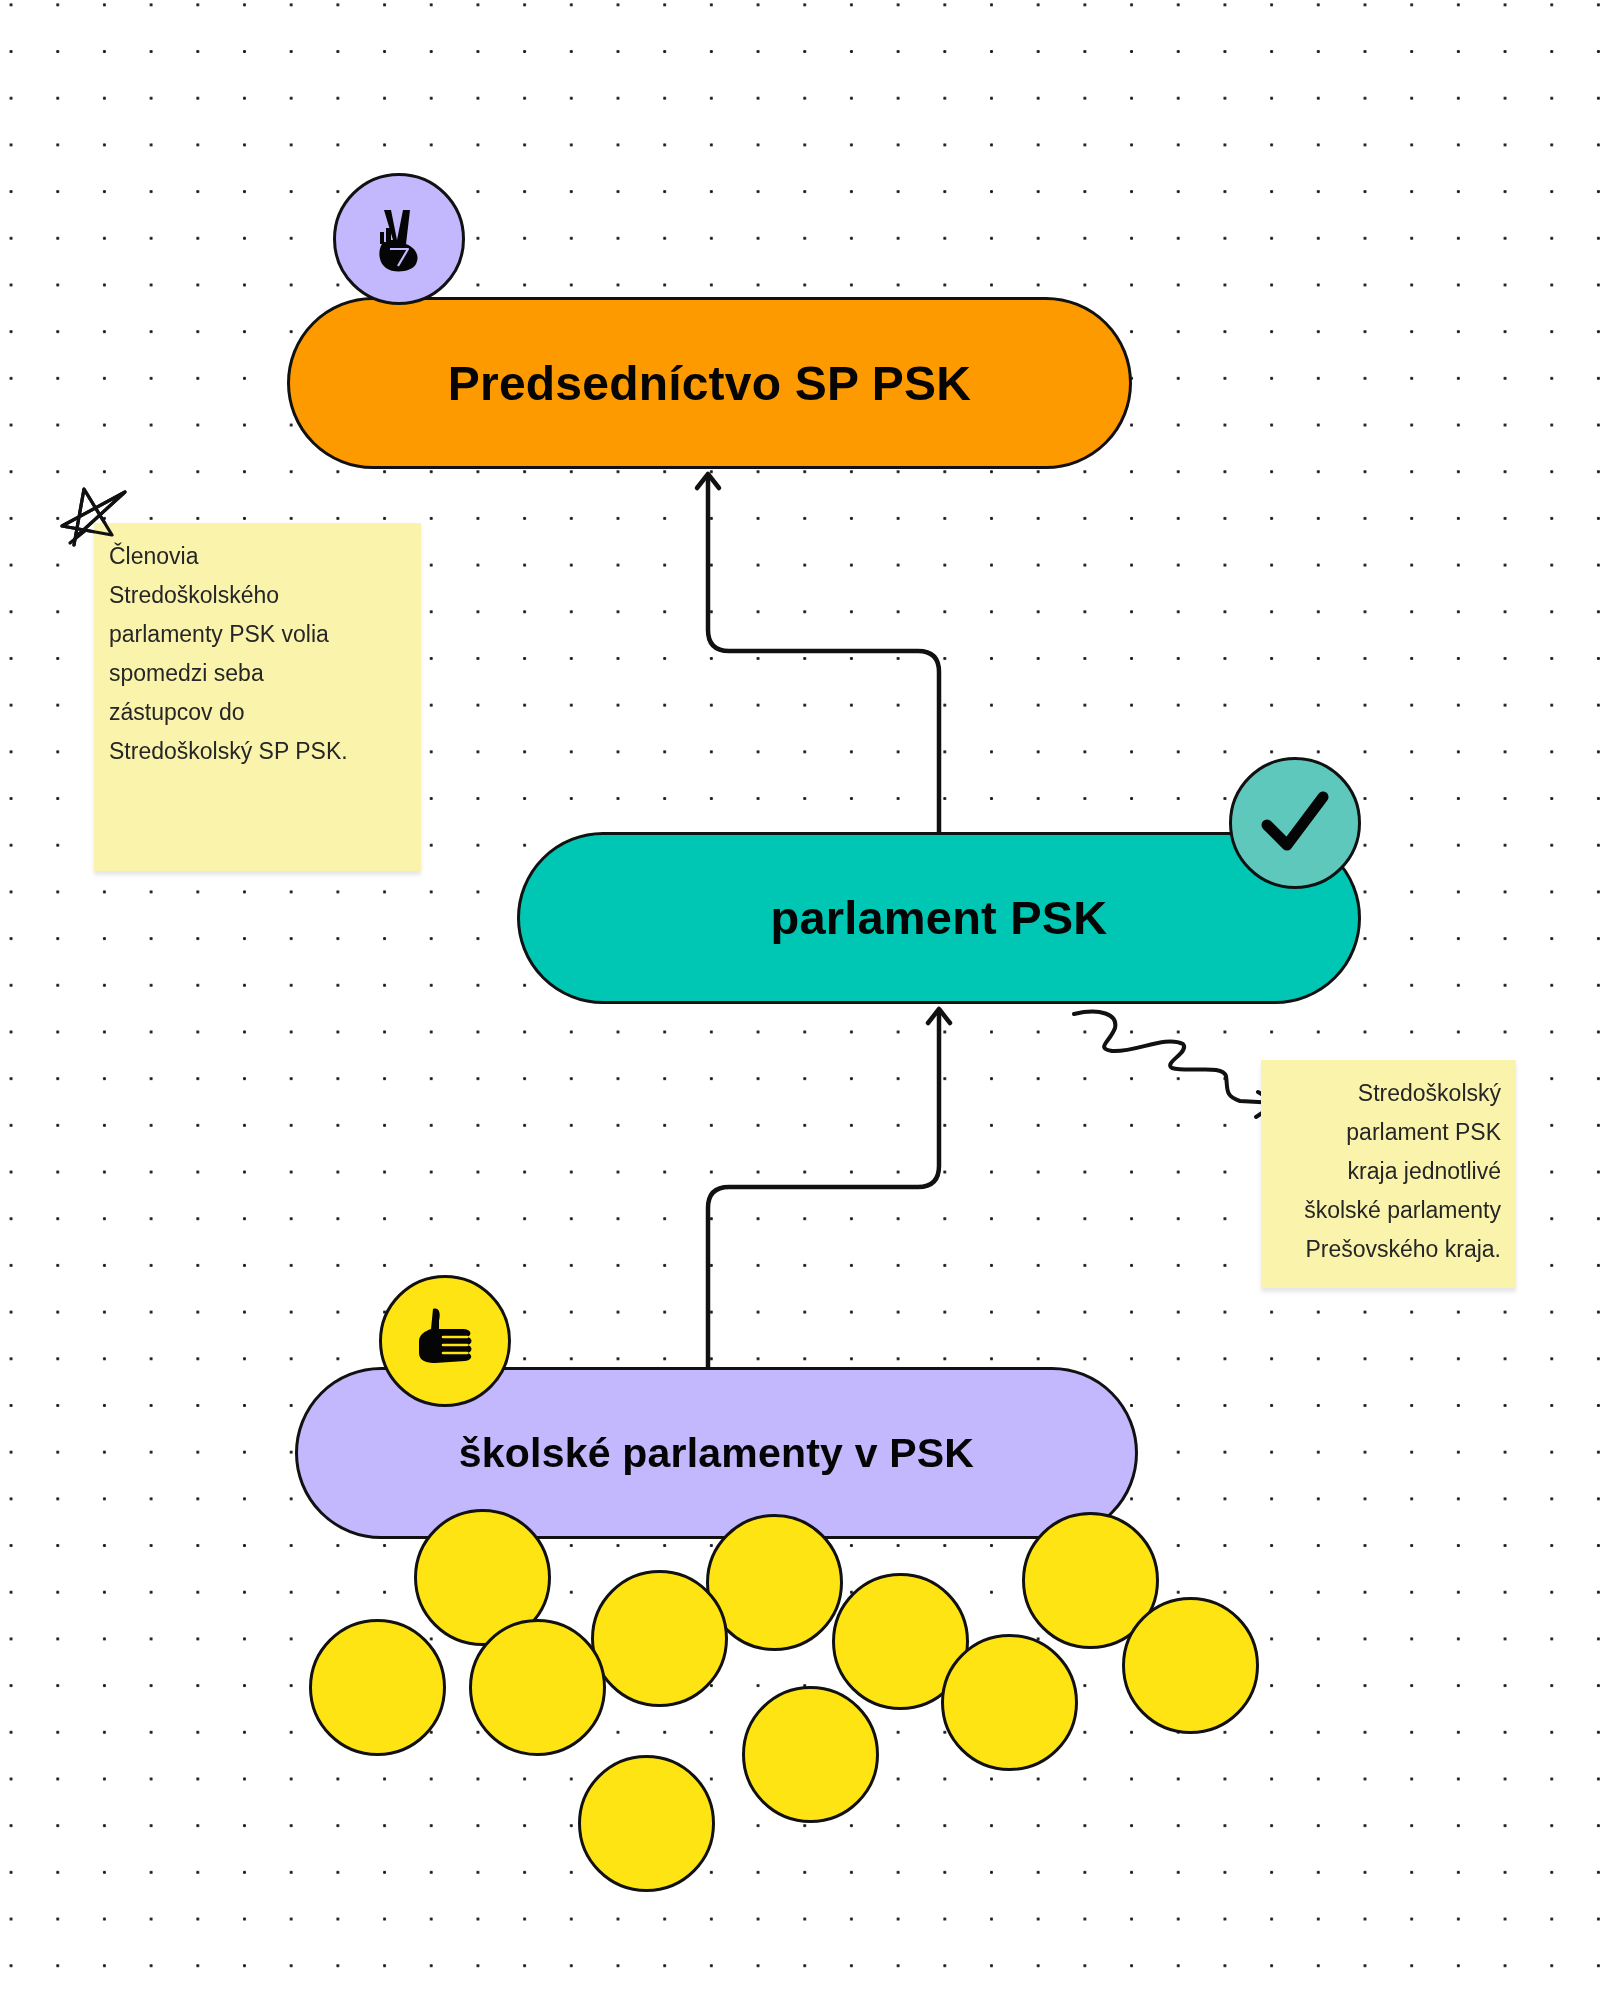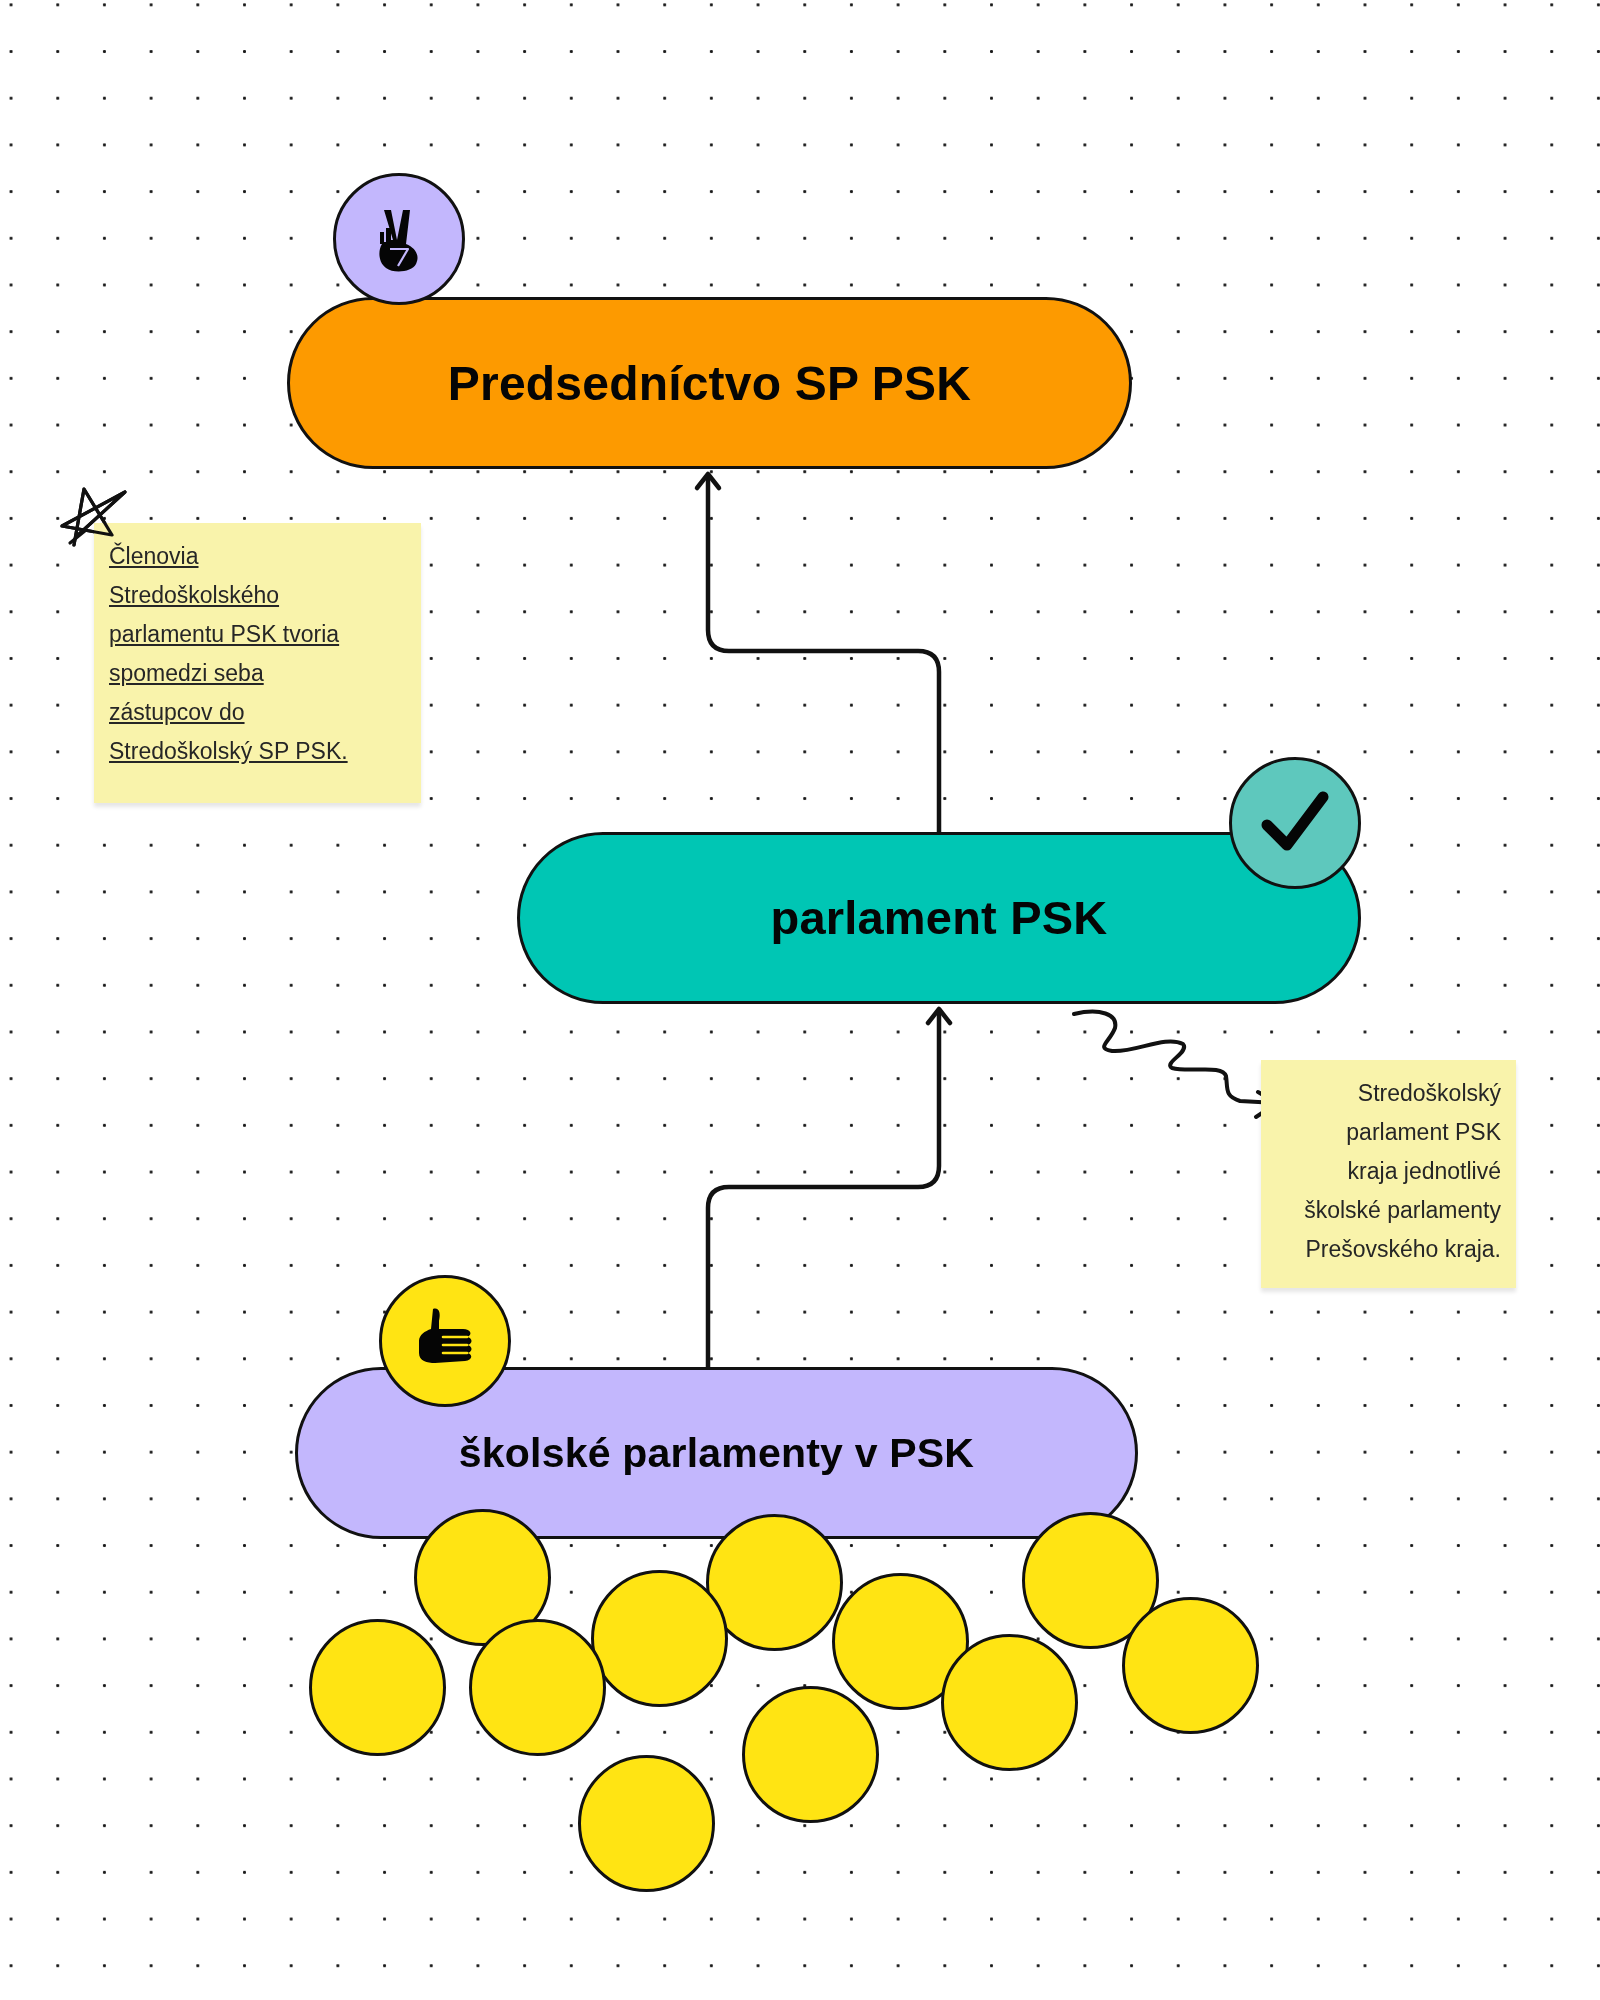--- a/index.html
+++ b/index.html
@@ -32,21 +32,21 @@
     .badge-check { left: 1229px; top: 757px; background: #5ec8bd; }
     .badge-thumb { left: 379px; top: 1275px; background: #ffe413; }
     .note {
       position: absolute; box-sizing: border-box;
       background: #f9f3ab;
       box-shadow: 0 4px 4px rgba(0,0,0,0.10);
       font-family: "Liberation Sans", sans-serif;
       color: #262626; font-size: 23px; line-height: 39px;
       padding: 14px 15px;
     }
-    .note-left { left: 94px; top: 523px; width: 327px; height: 280px; text-decoration: underline; }
+    .note-left { left: 94px; top: 523px; width: 327px; height: 348px; }
     .note-right { left: 1261px; top: 1060px; width: 255px; height: 228px; text-align: right; }
     .note .line { display: block; white-space: nowrap; }
     .coin { position: absolute; box-sizing: border-box; width: 137px; height: 137px; border-radius: 50%; border: 3px solid #111; background: #ffe413; }
   </style>
 </head>
 <body>
 
 <svg class="layer" viewBox="0 0 1600 2000" width="1600" height="2000">
   <defs></defs>
 
@@ -111,21 +111,21 @@
   <div class="coin" style="left:469px;top:1619px;"></div>
   <div class="coin" style="left:941px;top:1634px;"></div>
   <div class="coin" style="left:742px;top:1686px;"></div>
   <div class="coin" style="left:578px;top:1755px;"></div>
 
 </div>
 
 <div class="note note-left">
   <span class="line">Členovia</span>
   <span class="line">Stredoškolského</span>
-  <span class="line">parlamentu PSK tvoria</span>
+  <span class="line">parlamenty PSK volia</span>
   <span class="line">spomedzi seba</span>
   <span class="line">zástupcov do</span>
   <span class="line">Stredoškolský SP PSK.</span>
 </div>
 <div class="note note-right">
   <span class="line">Stredoškolský</span>
   <span class="line">parlament PSK</span>
   <span class="line">kraja jednotlivé</span>
   <span class="line">školské parlamenty</span>
   <span class="line">Prešovského kraja.</span>

